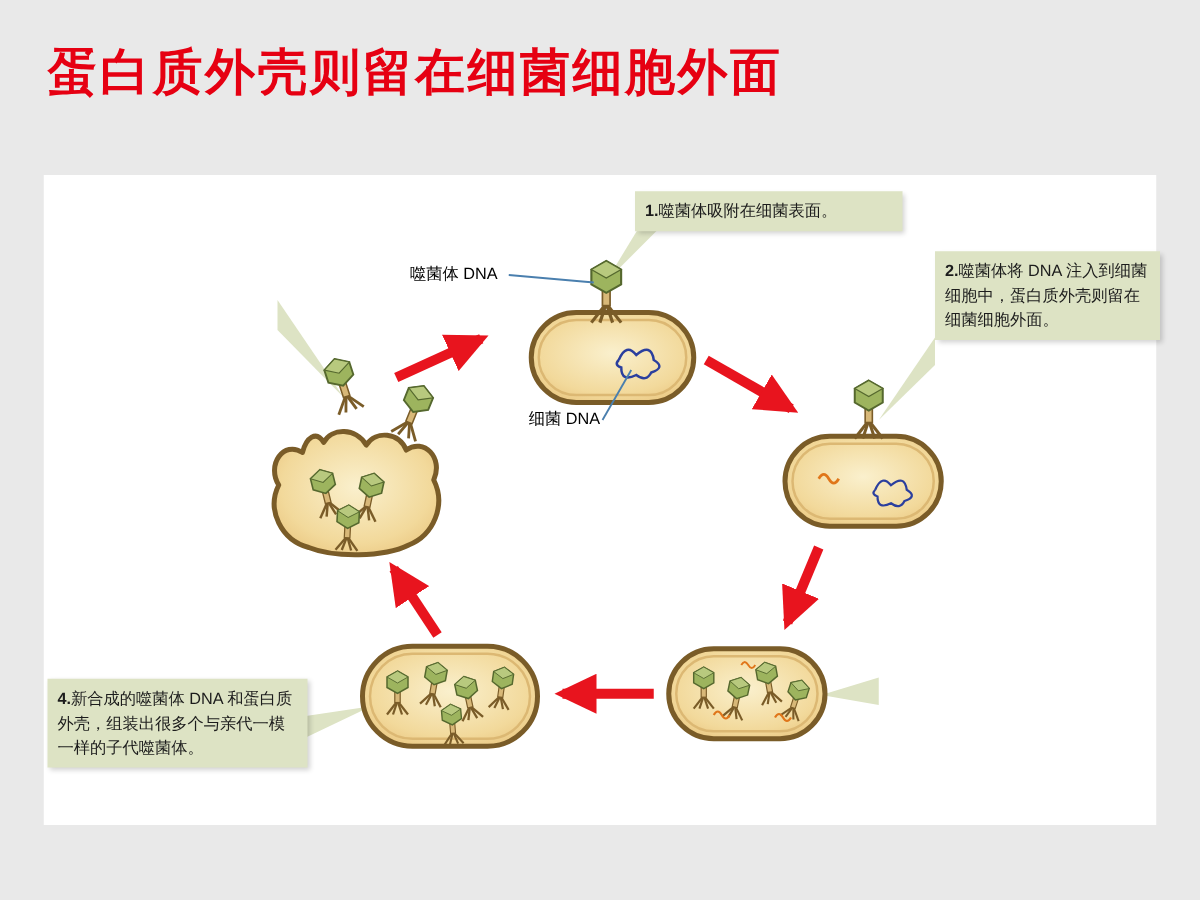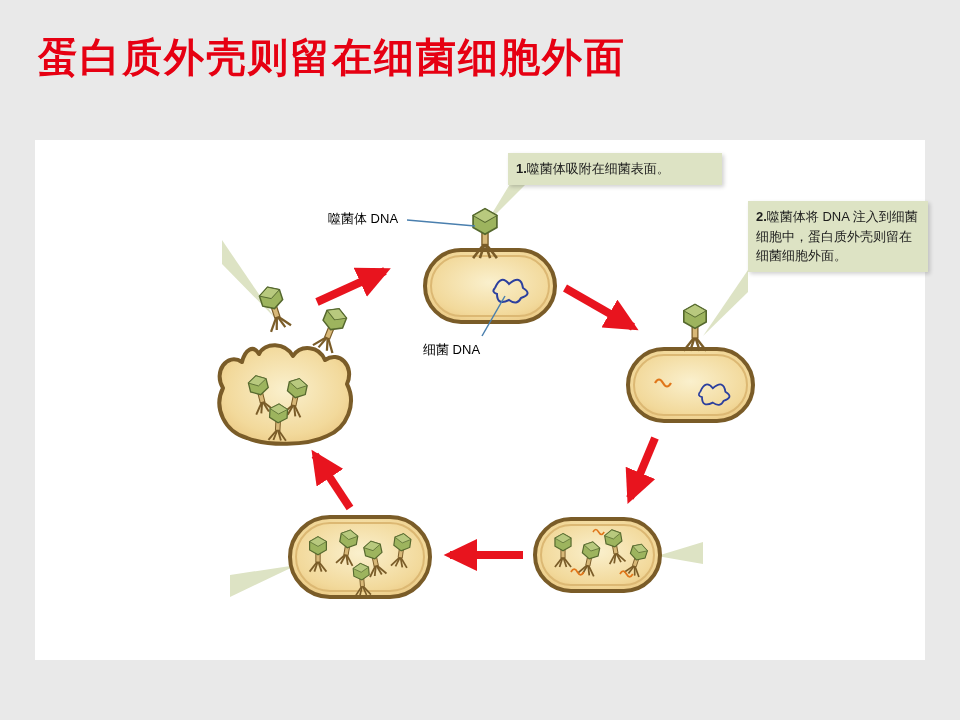--- a/index.html
+++ b/index.html
@@ -24,21 +24,21 @@
   .callout .num{font-weight:bold;}
   .c1{left:473px;top:13px;width:198px;}
   .c2{left:713px;top:61px;width:164px;}
   .c3{left:668px;top:383px;width:206px;}
   .c4{left:3px;top:403px;width:192px;}
   .c5{left:11px;top:58px;width:176px;}
   .dna-label{
     position:absolute;font-size:13px;font-weight:normal;color:#000000;white-space:nowrap;
   }
   .l1{left:293px;top:70px;}
-  .l2{left:388px;top:201px;}
+  .l2{left:388px;top:186px;}
 </style>
 </head>
 <body>
 
 <h1 class="slide-title">蛋白质外壳则留在细菌细胞外面</h1>
 
 <div class="panel">
 
   <svg class="diagram" viewBox="0 0 890 520" aria-hidden="true">
     <defs>
@@ -138,17 +138,20 @@
       <use href="#phage-proto" transform="translate(295,191) scale(1.5) rotate(22)"></use>
     </g>
   </svg>
 
   <div class="callout c1">
     <span class="num">1.</span><span>噬菌体吸附在细菌表面。</span>
   </div>
   <div class="callout c2">
     <span class="num">2.</span><span>噬菌体将 DNA 注入到细菌细胞中，蛋白质外壳则留在细菌细胞外面。</span>
   </div>
+  <div class="callout c4">
+    <span class="num">4.</span><span>新合成的噬菌体 DNA 和蛋白质外壳，组装出很多个与亲代一模一样的子代噬菌体。</span>
+  </div>
 
   <div class="dna-label l1">噬菌体 DNA</div>
   <div class="dna-label l2">细菌 DNA</div>
 
 </div>
 
 </body></html>

